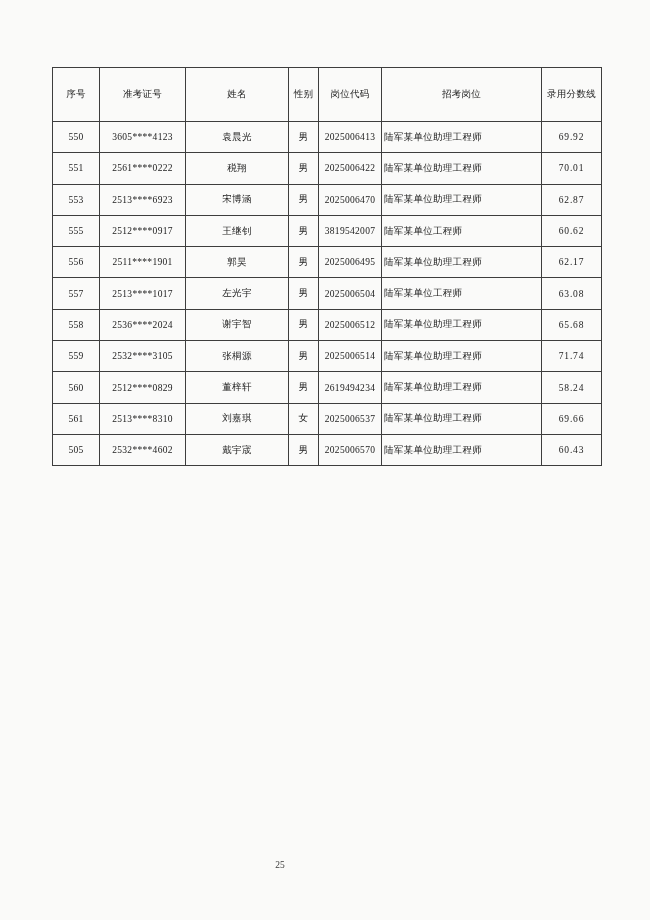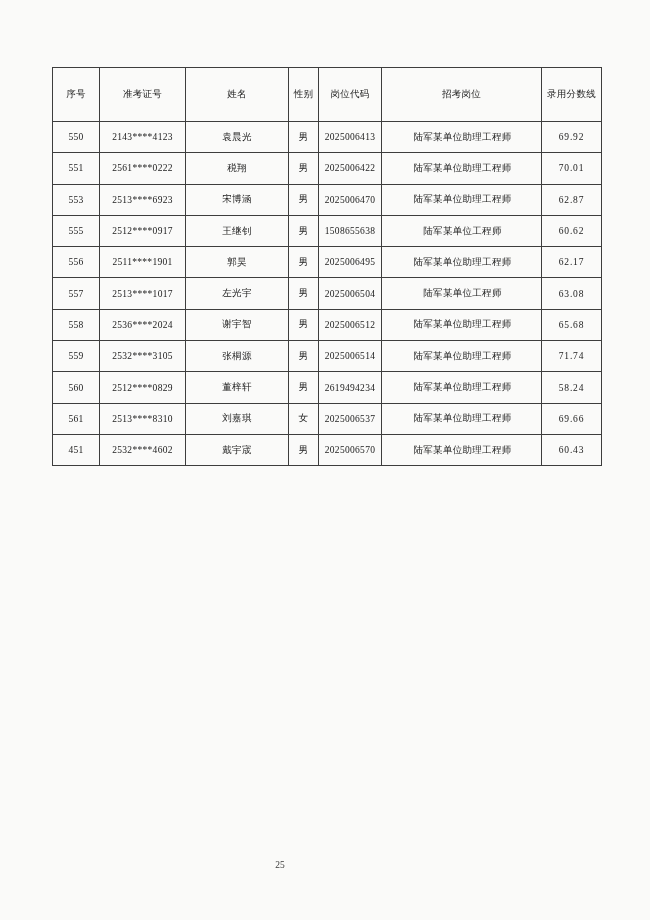--- a/index.html
+++ b/index.html
@@ -41,21 +41,21 @@
     font-weight: normal;
     letter-spacing: 0.3px;
   }
   table.score-table thead tr {
     height: 54px;
   }
   table.score-table tbody tr {
     height: 31.3px;
   }
   table.score-table td.col-position {
-    text-align: center;
+    text-align: left;
     padding-left: 2px;
   }
   table.score-table td.col-score {
     letter-spacing: 0.8px;
   }
   .page-number {
     position: absolute;
     left: 0;
     top: 860px;
     width: 560px;
@@ -86,21 +86,21 @@
           <th>姓名</th>
           <th>性别</th>
           <th>岗位代码</th>
           <th>招考岗位</th>
           <th>录用分数线</th>
         </tr>
     </thead>
     <tbody>
         <tr>
           <td class="col-seq">550</td>
-          <td class="col-exam-id">2143****4123</td>
+          <td class="col-exam-id">3605****4123</td>
           <td class="col-name">袁晨光</td>
           <td class="col-gender">男</td>
           <td class="col-position-code">2025006413</td>
           <td class="col-position">陆军某单位助理工程师</td>
           <td class="col-score">69.92</td>
         </tr>
         <tr>
           <td class="col-seq">551</td>
           <td class="col-exam-id">2561****0222</td>
           <td class="col-name">税翔</td>
@@ -116,21 +116,21 @@
           <td class="col-gender">男</td>
           <td class="col-position-code">2025006470</td>
           <td class="col-position">陆军某单位助理工程师</td>
           <td class="col-score">62.87</td>
         </tr>
         <tr>
           <td class="col-seq">555</td>
           <td class="col-exam-id">2512****0917</td>
           <td class="col-name">王继钊</td>
           <td class="col-gender">男</td>
-          <td class="col-position-code">1508655638</td>
+          <td class="col-position-code">3819542007</td>
           <td class="col-position">陆军某单位工程师</td>
           <td class="col-score">60.62</td>
         </tr>
         <tr>
           <td class="col-seq">556</td>
           <td class="col-exam-id">2511****1901</td>
           <td class="col-name">郭昊</td>
           <td class="col-gender">男</td>
           <td class="col-position-code">2025006495</td>
           <td class="col-position">陆军某单位助理工程师</td>
@@ -175,21 +175,21 @@
         <tr>
           <td class="col-seq">561</td>
           <td class="col-exam-id">2513****8310</td>
           <td class="col-name">刘嘉琪</td>
           <td class="col-gender">女</td>
           <td class="col-position-code">2025006537</td>
           <td class="col-position">陆军某单位助理工程师</td>
           <td class="col-score">69.66</td>
         </tr>
         <tr>
-          <td class="col-seq">451</td>
+          <td class="col-seq">505</td>
           <td class="col-exam-id">2532****4602</td>
           <td class="col-name">戴宇宬</td>
           <td class="col-gender">男</td>
           <td class="col-position-code">2025006570</td>
           <td class="col-position">陆军某单位助理工程师</td>
           <td class="col-score">60.43</td>
         </tr>
       </tbody>
   </table>
 

